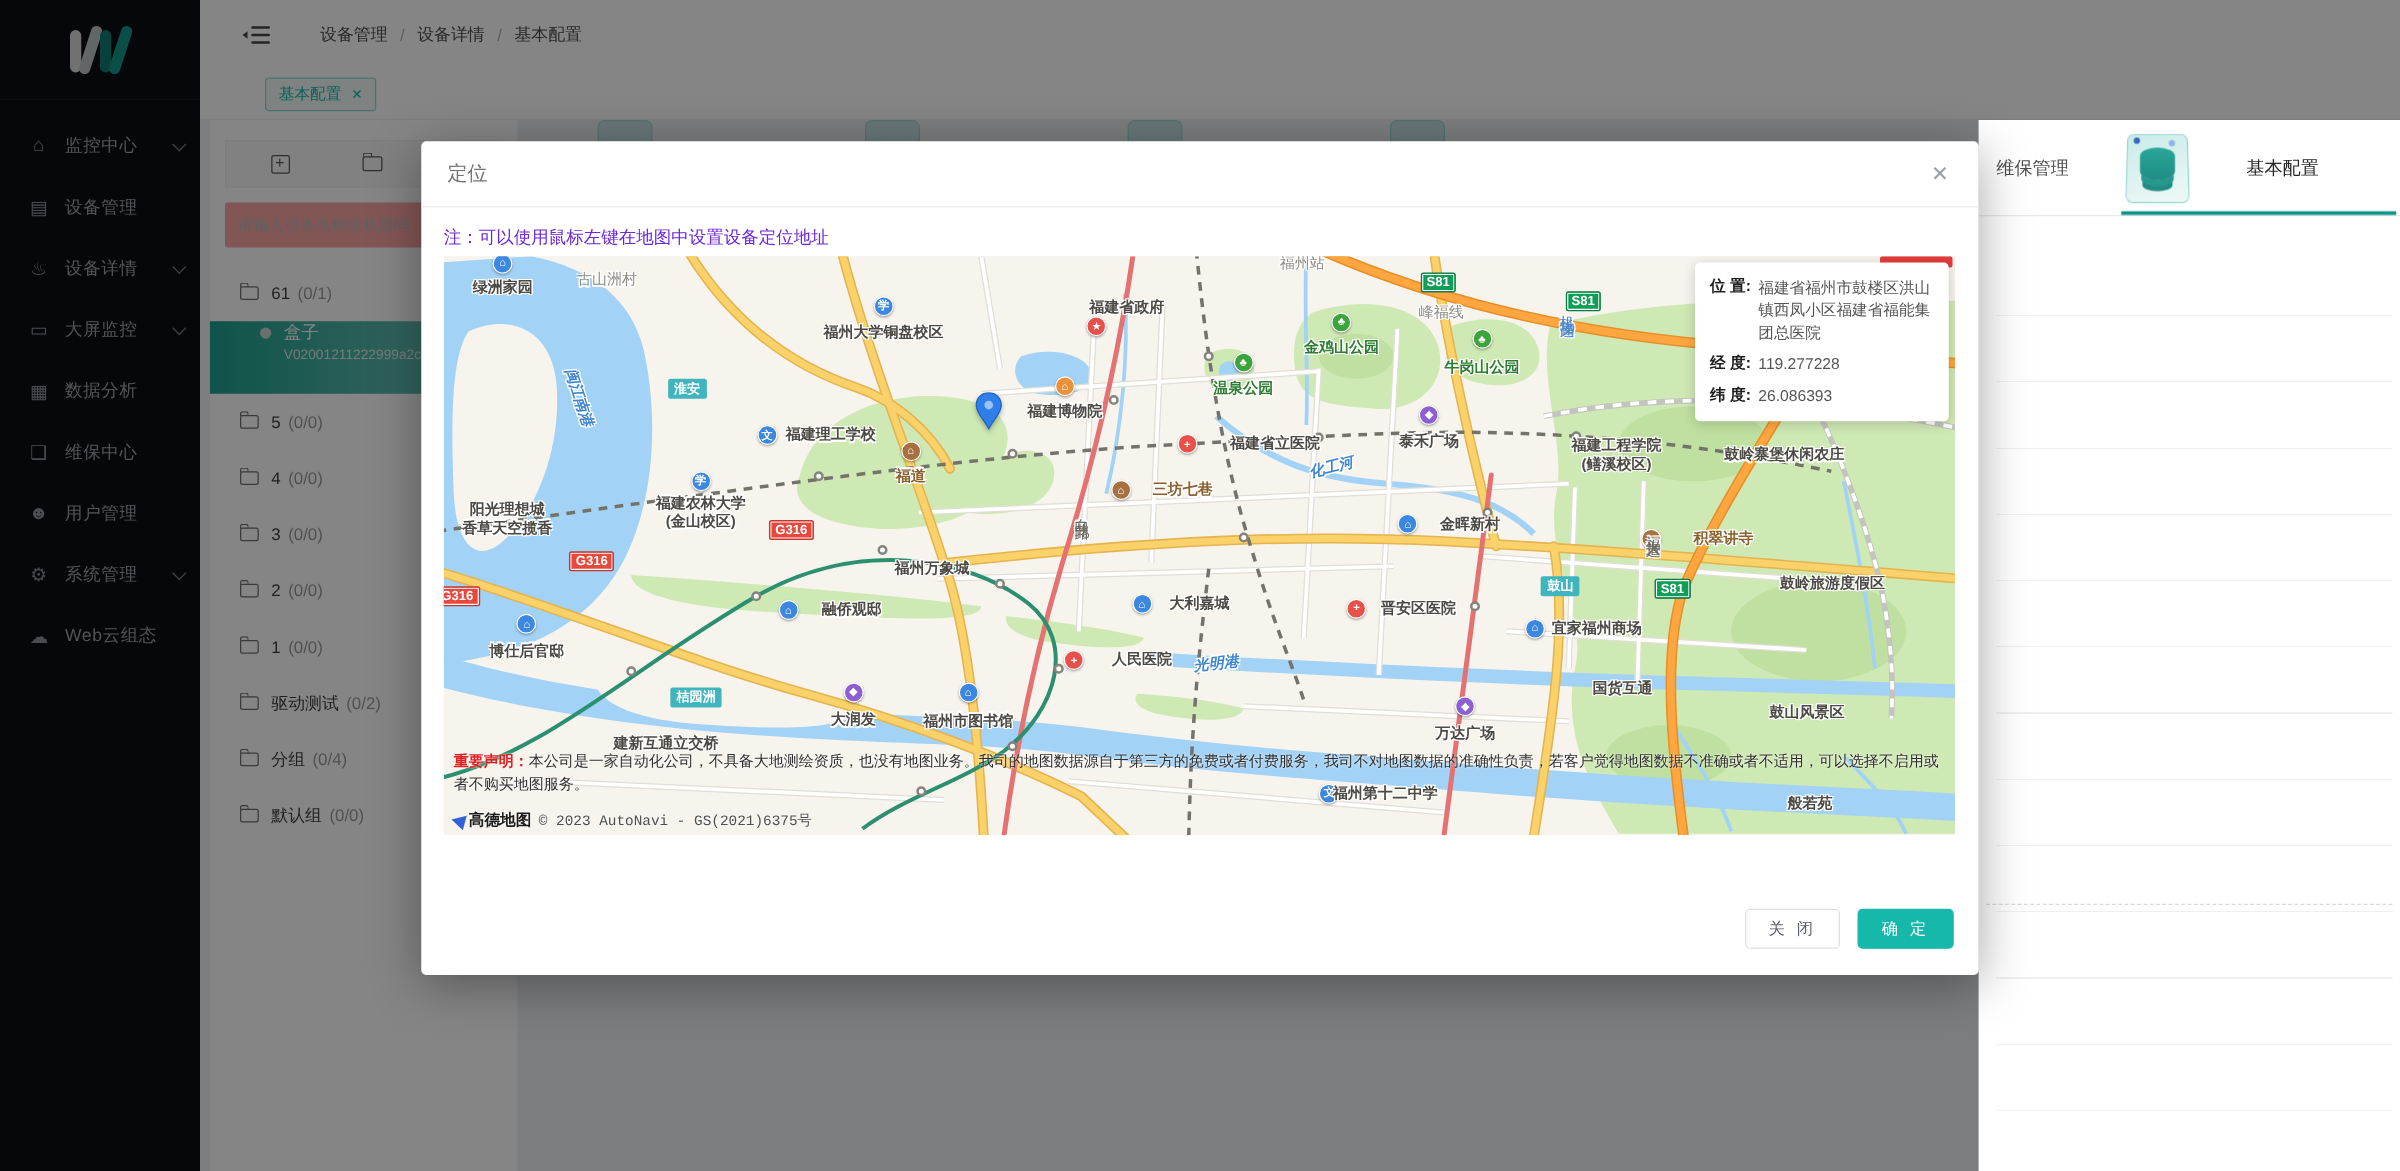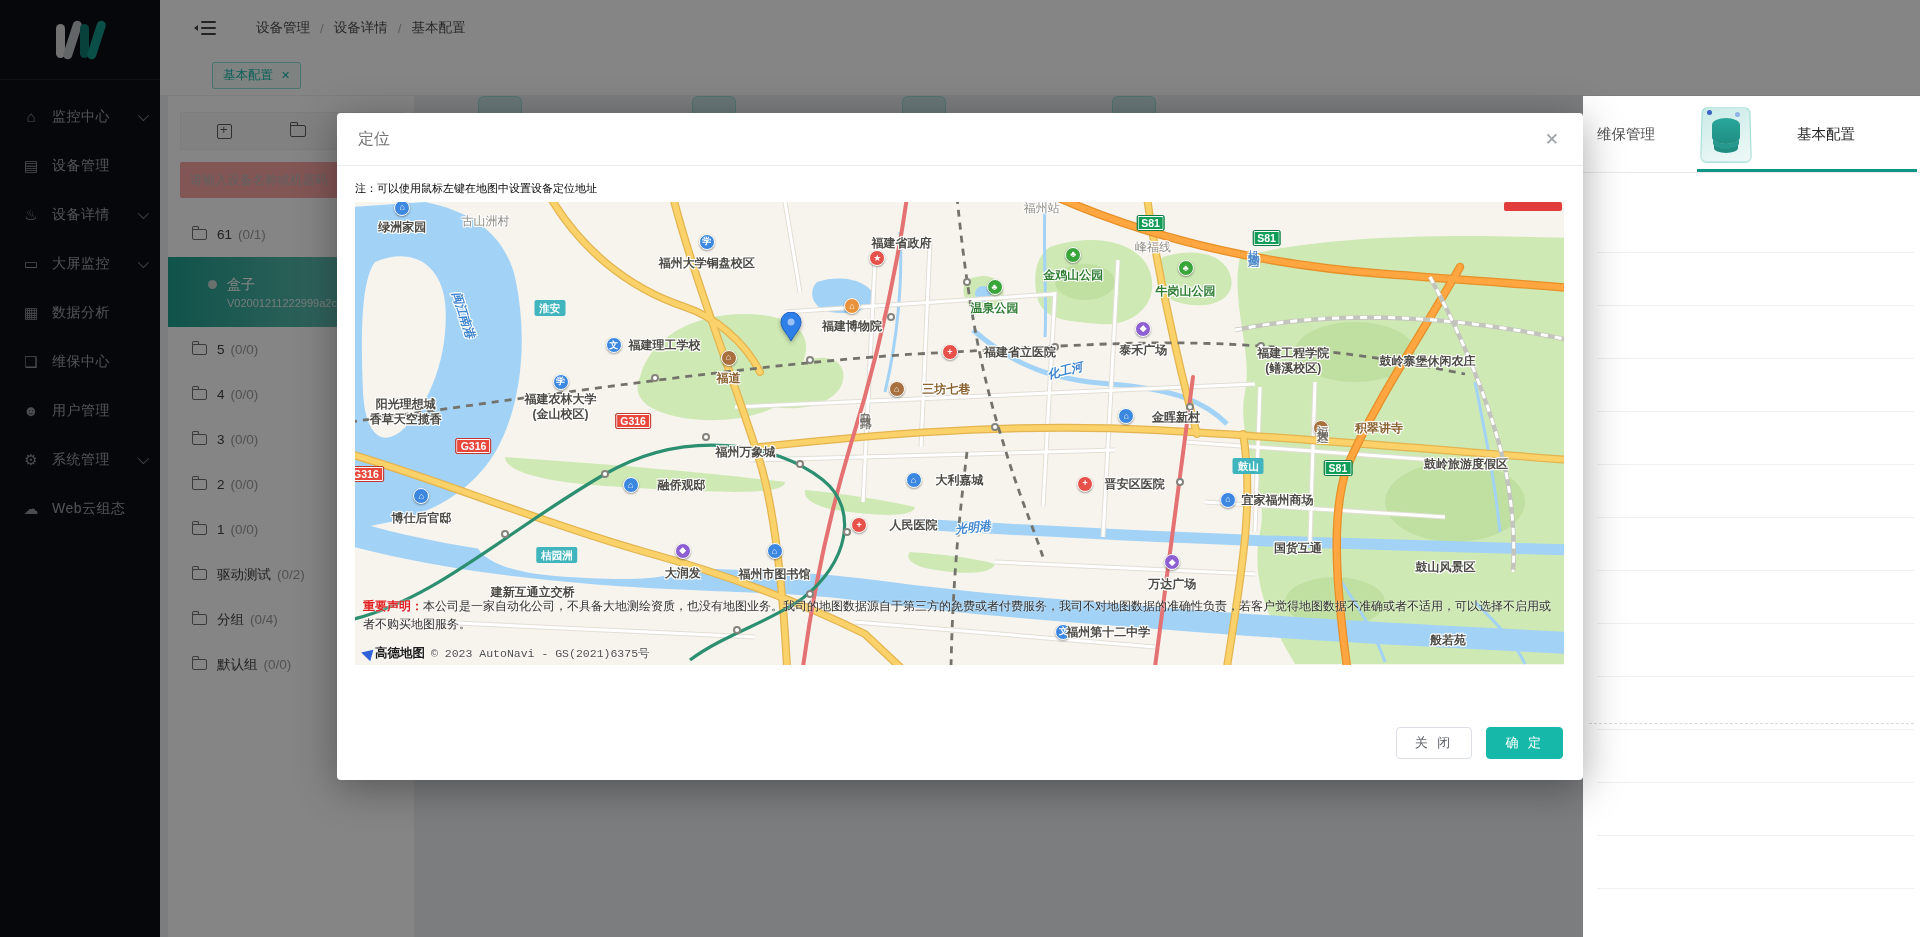--- a/index.html
+++ b/index.html
@@ -57,21 +57,21 @@
   .folder-ic { width:16px; height:12px; border:1.6px solid #5a5a5a; border-radius:2px; position:relative; cursor:pointer; }
   .folder-ic::before { content:""; position:absolute; top:-4.5px; left:-1.5px; width:6px; height:3px; border:1.6px solid #5a5a5a; border-bottom:none; border-radius:2px 2px 0 0; }
   .dev-search { margin:12px 12px 0; }
   .dev-search input { width:100%; height:36px; background:#fca5a5; border:none; outline:none; padding:0 10px; font-size:12.5px; color:#555; border-radius:2px; font-family:inherit; }
   .dev-search input::placeholder { color:#b9b9b9; }
   .tree { margin-top:14px; }
   .tree-row { height:45px; display:flex; align-items:center; padding:0 14px 0 24px; font-size:13.5px; color:#3f3f3f; cursor:pointer; }
   .tree-row .cnt { color:#9c9c9c; margin-left:6px; }
   .tfolder { width:15px; height:11px; border:1.5px solid #6f6f6f; border-radius:2px; position:relative; margin-right:10px; flex:none; }
   .tfolder::before { content:""; position:absolute; top:-4px; left:-1.5px; width:5px; height:2.5px; border:1.5px solid #6f6f6f; border-bottom:none; border-radius:2px 2px 0 0; }
-  .tree-sel { height:70px; background:linear-gradient(90deg,#1fa08f,#7fccc1); display:flex; flex-direction:column; justify-content:center; padding-left:40px; cursor:pointer; }
+  .tree-sel { height:58px; background:linear-gradient(90deg,#1fa08f,#7fccc1); display:flex; flex-direction:column; padding-left:40px; cursor:pointer; }
   .tree-sel .nm { color:#fff; font-size:14px; display:flex; align-items:center; gap:10px; }
   .tree-sel .nm::before { content:""; width:9px; height:9px; border-radius:50%; background:#c9d6d4; }
   .tree-sel .code { color:rgba(255,255,255,.78); font-size:11px; margin:3px 0 0 19px; white-space:nowrap; overflow:hidden; }
 
   
   .ghost-cube { position:absolute; width:44px; height:40px; background:rgba(22,184,170,.18); border:1px solid rgba(22,184,170,.25); border-radius:6px; }
 
   
   .right-strip { position:absolute; left:1583px; top:96px; width:337px; bottom:0; background:#fff; z-index:45; }
   .rtabs { height:76px; display:flex; align-items:center; gap:46px; padding-left:14px; position:relative; }
@@ -88,21 +88,21 @@
 
   
   .overlay { position:absolute; inset:0; background:rgba(0,0,0,.48); z-index:40;
              clip-path:polygon(0 0,1920px 0,1920px 96px,1583px 96px,1583px 937px,0 937px); }
 
   
   .modal { position:absolute; left:337px; top:113px; width:1246px; height:667px; background:#fff; border-radius:4px; box-shadow:0 8px 40px rgba(0,0,0,.35); z-index:50; }
   .m-head { height:53px; display:flex; align-items:center; padding:0 24px 0 21px; border-bottom:1px solid #ececec; }
   .m-title { font-size:16px; color:#737373; }
   .m-close { margin-left:auto; color:#9a9ea6; font-size:17px; cursor:pointer; line-height:1; }
-  .m-note { margin:15px 18px 6px; font-size:11px; color:#000000; }
+  .m-note { margin:15px 18px 6px; font-size:14px; color:#6d28d9; }
   .map-wrap { position:relative; margin:0 18px; width:1209px; height:463px; overflow:hidden; background:#f7f4ee; }
   .map-svg { position:absolute; inset:0; width:100%; height:100%; }
 
   .mlabel { position:absolute; transform:translate(-50%,-50%); font-size:12px; font-weight:600; color:#4c4a44; white-space:pre-line; text-align:center; line-height:1.25; pointer-events:none;
             text-shadow:-1px -1px 0 #fff,1px -1px 0 #fff,-1px 1px 0 #fff,1px 1px 0 #fff,0 1px 0 #fff,0 -1px 0 #fff; }
   .mlabel.park  { color:#2e7d32; }
   .mlabel.water { color:#3f86cf; font-style:italic; font-weight:600; }
   .mlabel.brown { color:#8a6230; }
   .mlabel.light { color:#8f8d85; font-weight:500; }
   .mlabel.roadv { writing-mode:vertical-rl; letter-spacing:2px; color:#6d6a62; font-weight:500; }
@@ -495,21 +495,21 @@
         <div class="mlabel" style="left: 41.1%; top: 26.8%;">福建博物院</div>
         <div class="mlabel" style="left: 25.6%; top: 30.9%;">福建理工学校</div>
         <div class="mlabel brown" style="left: 30.9%; top: 38%;">福道</div>
         <div class="mlabel" style="left: 55%; top: 32.4%;">福建省立医院</div>
         <div class="mlabel" style="left: 65.2%; top: 31.9%;">泰禾广场</div>
         <div class="mlabel water" style="left: 58.7%; top: 36.5%; transform: translate(-50%, -50%) rotate(-14deg);">化工河</div>
         <div class="mlabel brown" style="left: 48.9%; top: 40.4%;">三坊七巷</div>
         <div class="mlabel roadv" style="left: 42.2%; top: 44%;">白马北路</div>
         <div class="mlabel roadb" style="left: 74.3%; top: 9%;">机场高速</div>
         <div class="mlabel roadv" style="left: 80%; top: 47%;">福兴大道</div>
-        <div class="mlabel" style="left: 67.9%; top: 46.4%; text-decoration: underline;">金晖新村</div>
+        <div class="mlabel" style="left: 67.9%; top: 46.4%;">金晖新村</div>
         <div class="mlabel" style="left: 77.6%; top: 34.3%;">福建工程学院
 (鳝溪校区)</div>
         <div class="mlabel" style="left: 88.7%; top: 34.3%;">鼓岭寨堡休闲农庄</div>
         <div class="mlabel brown" style="left: 83.2%; top: 48.9%; padding-left: 36px;">积翠讲寺</div>
         <div class="mlabel" style="left: 91.9%; top: 56.6%;">鼓岭旅游度假区</div>
         <div class="mlabel water" style="left: 8.9%; top: 24.5%; transform: translate(-50%, -50%) rotate(72deg);">闽江南港</div>
         <div class="mlabel" style="left: 4.2%; top: 45.3%;">阳光理想城
 香草天空揽香</div>
         <div class="mlabel" style="left: 17%; top: 44.3%;">福建农林大学
 (金山校区)</div>
@@ -544,20 +544,34 @@
 
     <div class="pin" id="map-pin" style="left: 36.1%; top: 31.1%;">
       <svg width="22" height="30" viewBox="0 0 22 30">
         <path d="M11,29 C7,21 1,17 1,10 a10,10 0 1 1 20,0 C21,17 15,21 11,29 Z" fill="#2f7fe8" stroke="#1f5fc0" stroke-width="1"></path>
         <circle cx="11" cy="10" r="3.5" fill="#9cc1f5"></circle>
       </svg>
     </div>
 
     <div class="red-bar"></div>
 
+    <div class="infobox">
+      <div class="ib-row">
+        <span class="ib-k">位 置:</span>
+        <span class="ib-v">福建省福州市鼓楼区洪山镇西凤小区福建省福能集团总医院</span>
+      </div>
+      <div class="ib-row">
+        <span class="ib-k">经 度:</span>
+        <span class="ib-v">119.277228</span>
+      </div>
+      <div class="ib-row">
+        <span class="ib-k">纬 度:</span>
+        <span class="ib-v">26.086393</span>
+      </div>
+    </div>
 
     <div class="disclaimer">
       <span class="warn">重要声明：</span><span>本公司是一家自动化公司，不具备大地测绘资质，也没有地图业务。我司的地图数据源自于第三方的免费或者付费服务，我司不对地图数据的准确性负责，若客户觉得地图数据不准确或者不适用，可以选择不启用或者不购买地图服务。</span>
     </div>
     <div class="map-foot">
       <div class="amap-logo">
         <span class="amap-tri"></span>
         <span>高德地图</span>
       </div>
       <span class="copyright">© 2023 AutoNavi - GS(2021)6375号</span>

